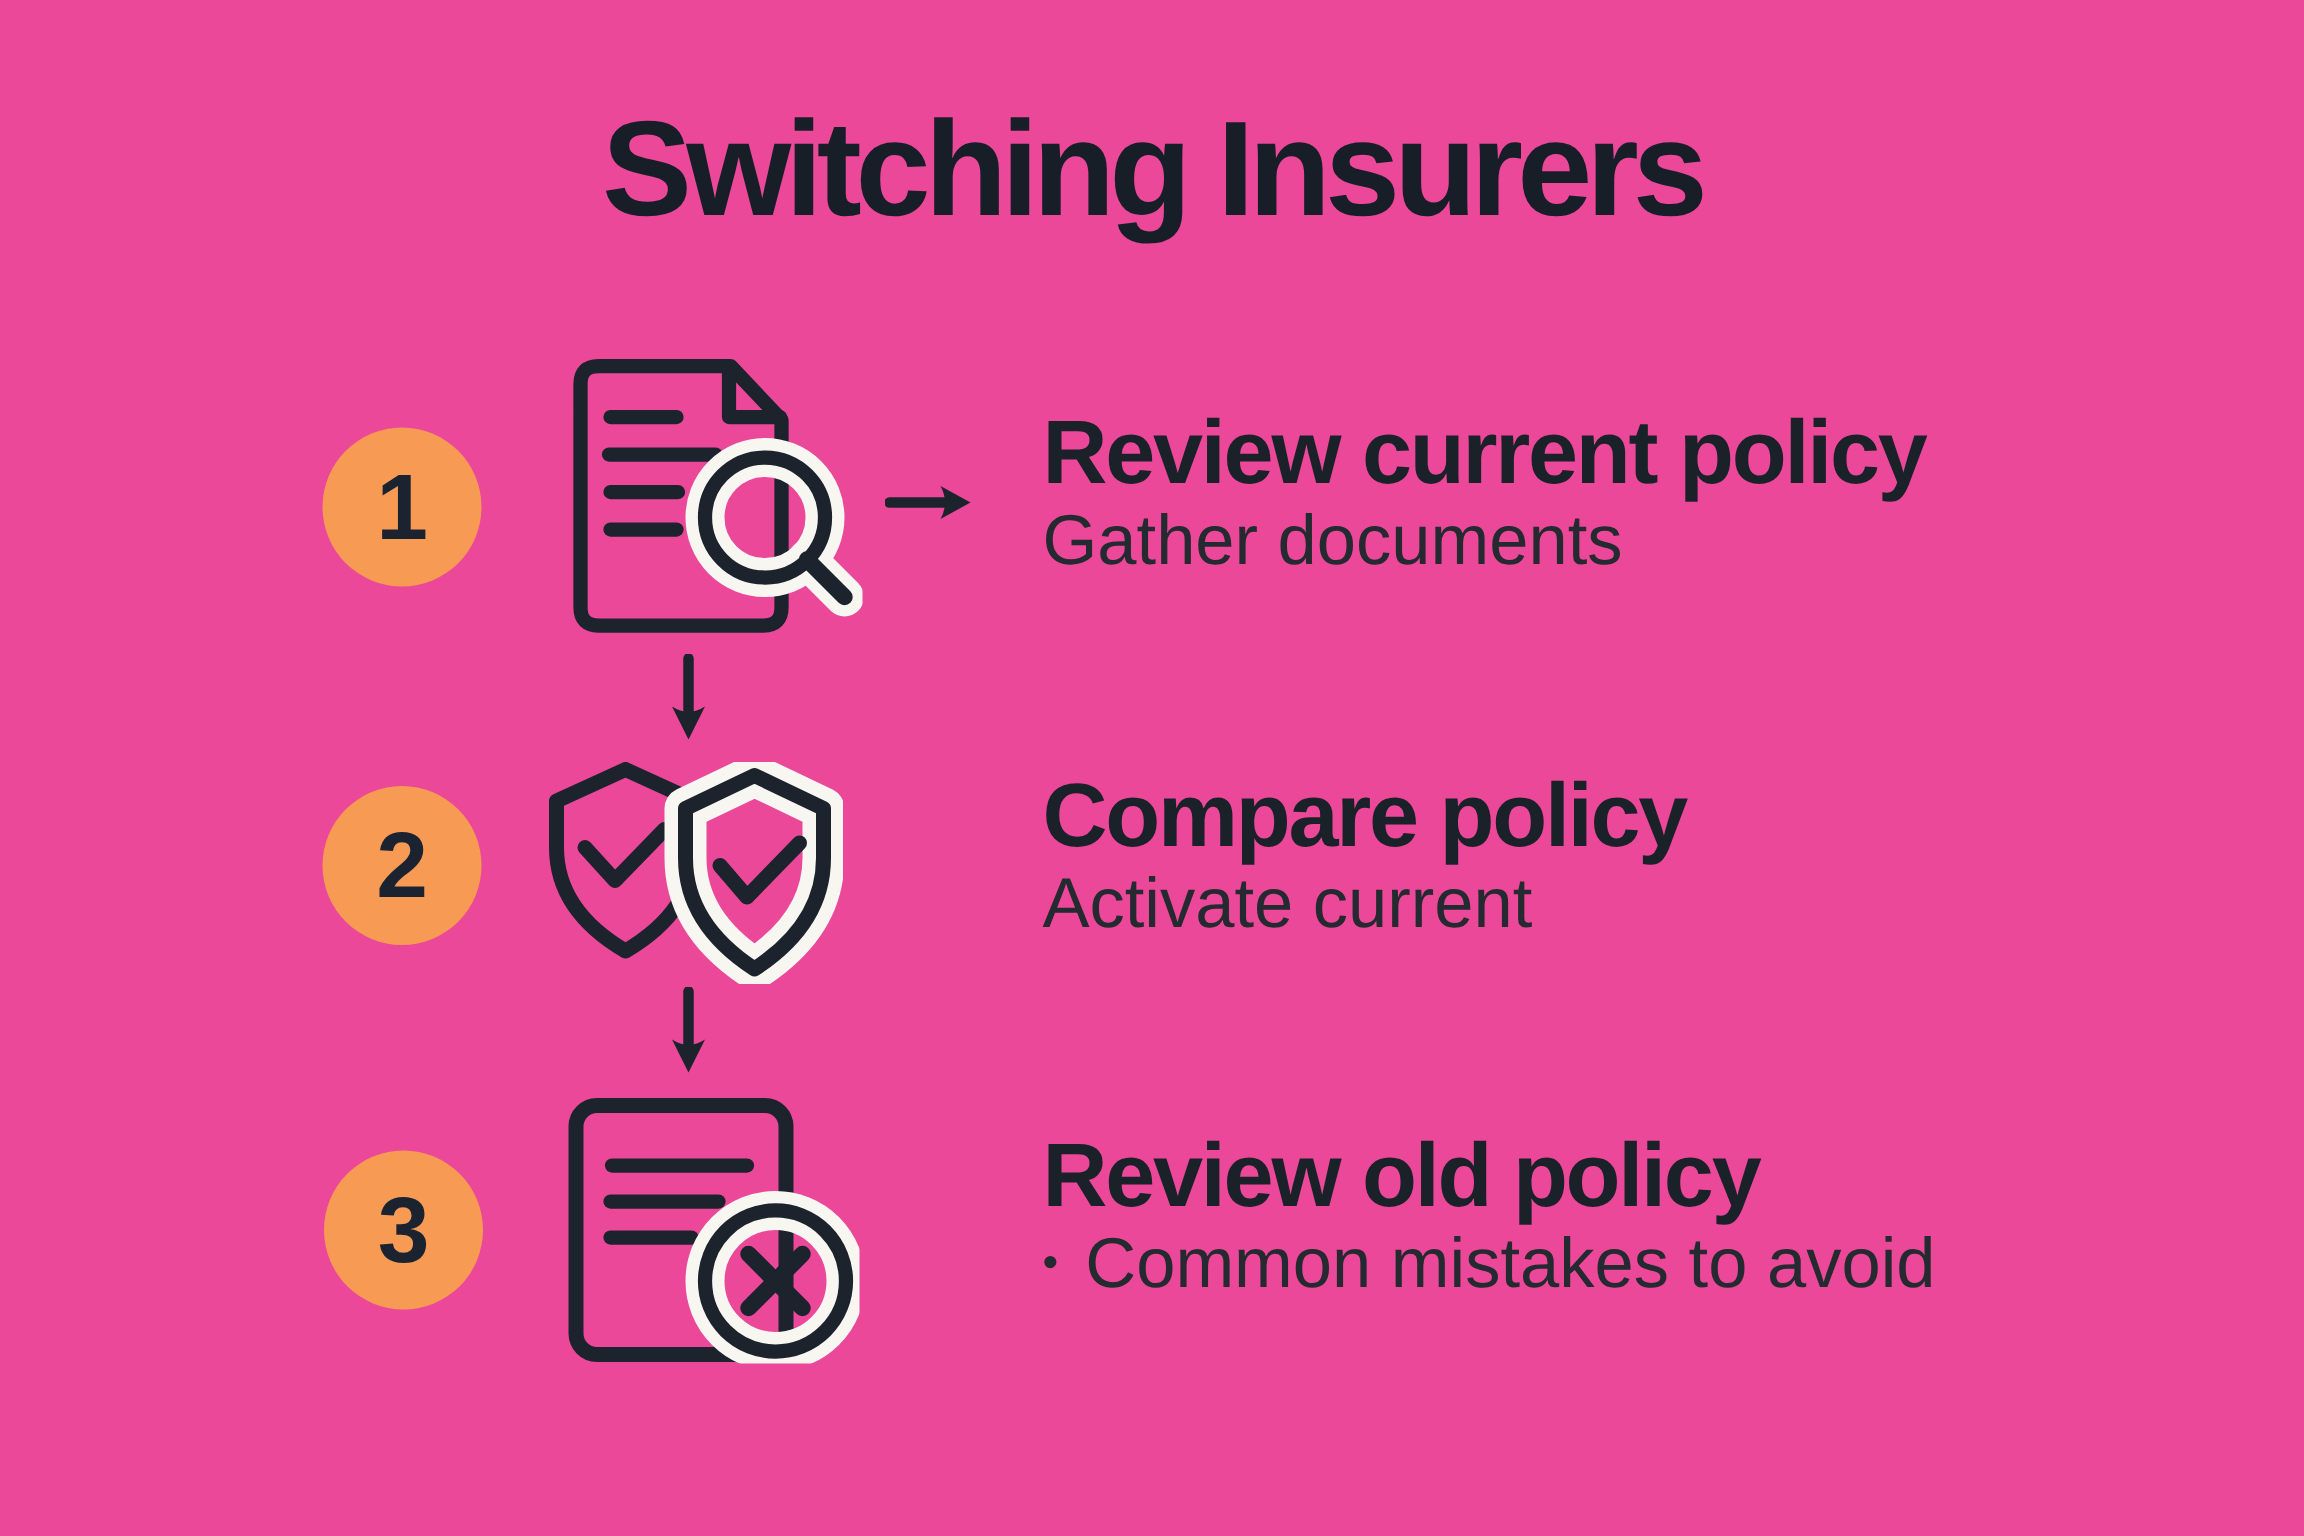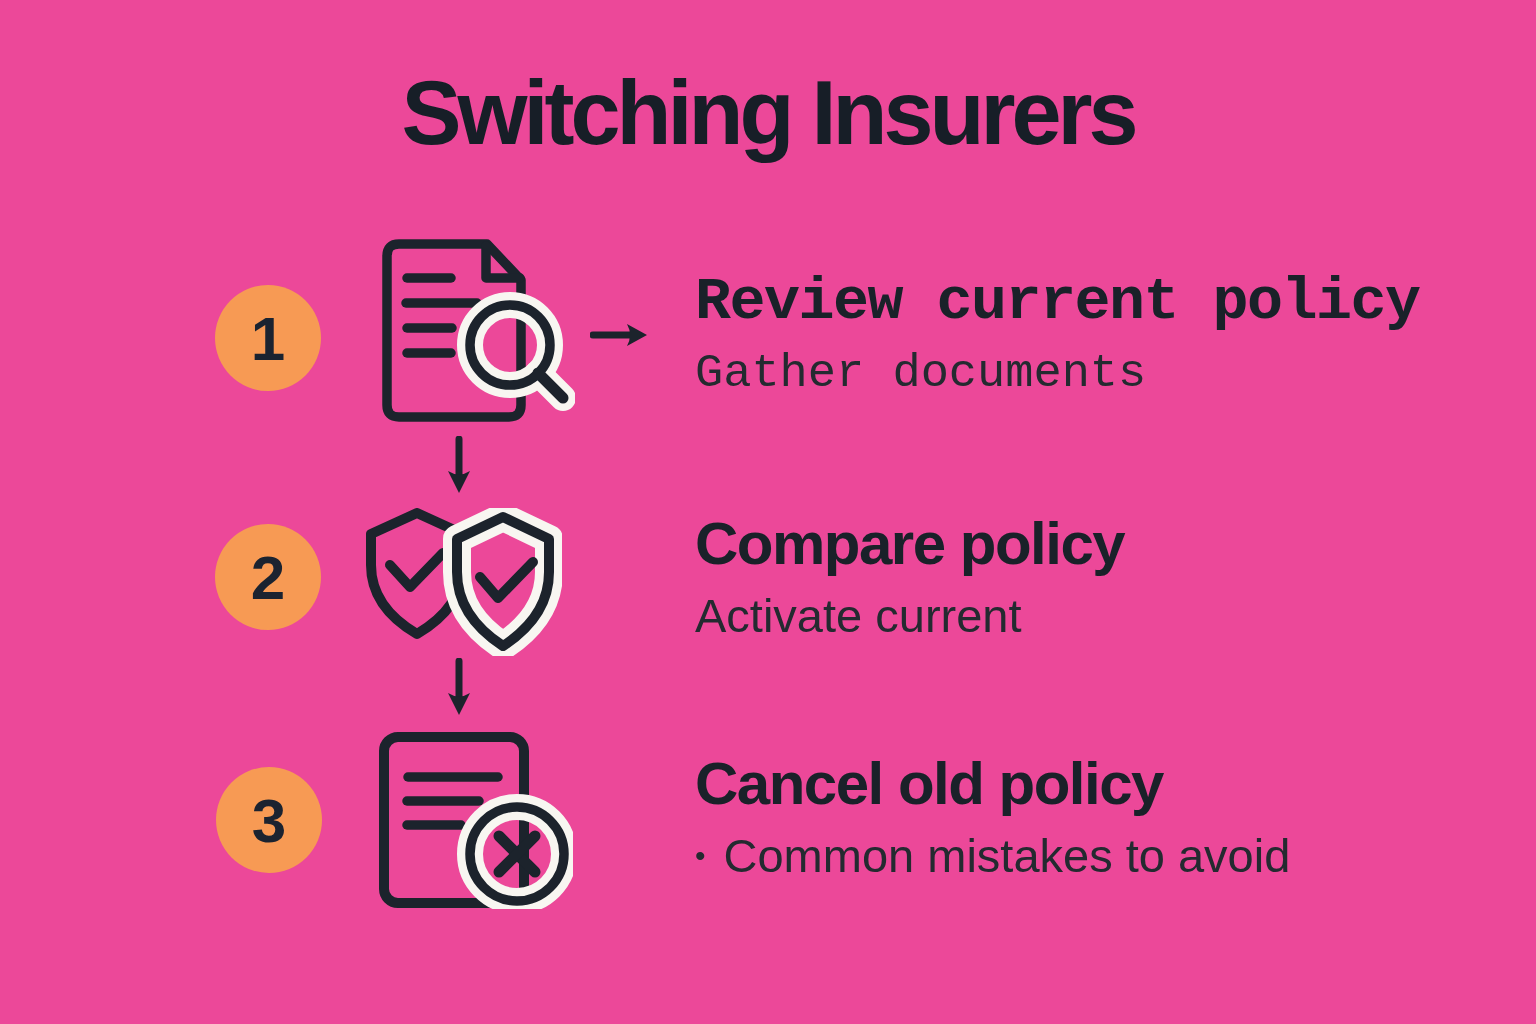--- a/index.html
+++ b/index.html
@@ -49,33 +49,32 @@
   .icon-1 { left: 375px; top: 238px; }
   .icon-2 { left: 362px; top: 508px; }
   .icon-3 { left: 377px; top: 731px; }
 
   .arrow-svg { position: absolute; }
   .arrow-right-1 { left: 590px; top: 320px; }
   .arrow-down-1  { left: 443px; top: 436px; }
   .arrow-down-2  { left: 443px; top: 658px; }
 
   .step-text { position: absolute; left: 695px; }
-  .step-text-1 { top: 270px; font-family: Liberation Mono, monospace; }
+  .step-text-1 { top: 270px; }
   .step-text-2 { top: 512px; }
   .step-text-3 { top: 752px; }
   .step-heading {
     font-size: 60px;
     font-weight: 700;
     letter-spacing: -1.5px;
     color: #1a2129;
     line-height: 64px;
     white-space: nowrap;
   }
   .step-sub {
-    margin-top: 14px;
     font-size: 47px;
     font-weight: 400;
     color: #242a30;
     line-height: 52px;
     white-space: nowrap;
   }
   .bullet {
     display: inline-block;
     font-size: 30px;
     vertical-align: middle;
@@ -166,17 +165,17 @@
     <path class="stroke" stroke-width="9.5" d="M31 46 H121"></path>
     <path class="stroke" stroke-width="9.5" d="M30 70 H102"></path>
     <path class="stroke" stroke-width="9.5" d="M30 94 H84"></path>
     <circle class="halo" stroke-width="26" cx="140" cy="123" r="47"></circle>
     <circle class="stroke" stroke-width="9.5" cx="140" cy="123" r="47"></circle>
     <path class="stroke" stroke-width="11" d="M122 105 L158 141"></path>
     <path class="stroke" stroke-width="11" d="M158 105 L122 141"></path>
   </svg>
 
   <div class="step-text step-text-3">
-    <div class="step-heading">Cancel old policy</div>
+    <div class="step-heading">Review old policy</div>
     <div class="step-sub"><span class="bullet">•</span><span>Common mistakes to avoid</span></div>
   </div>
 
 </div>
 
 </body></html>

